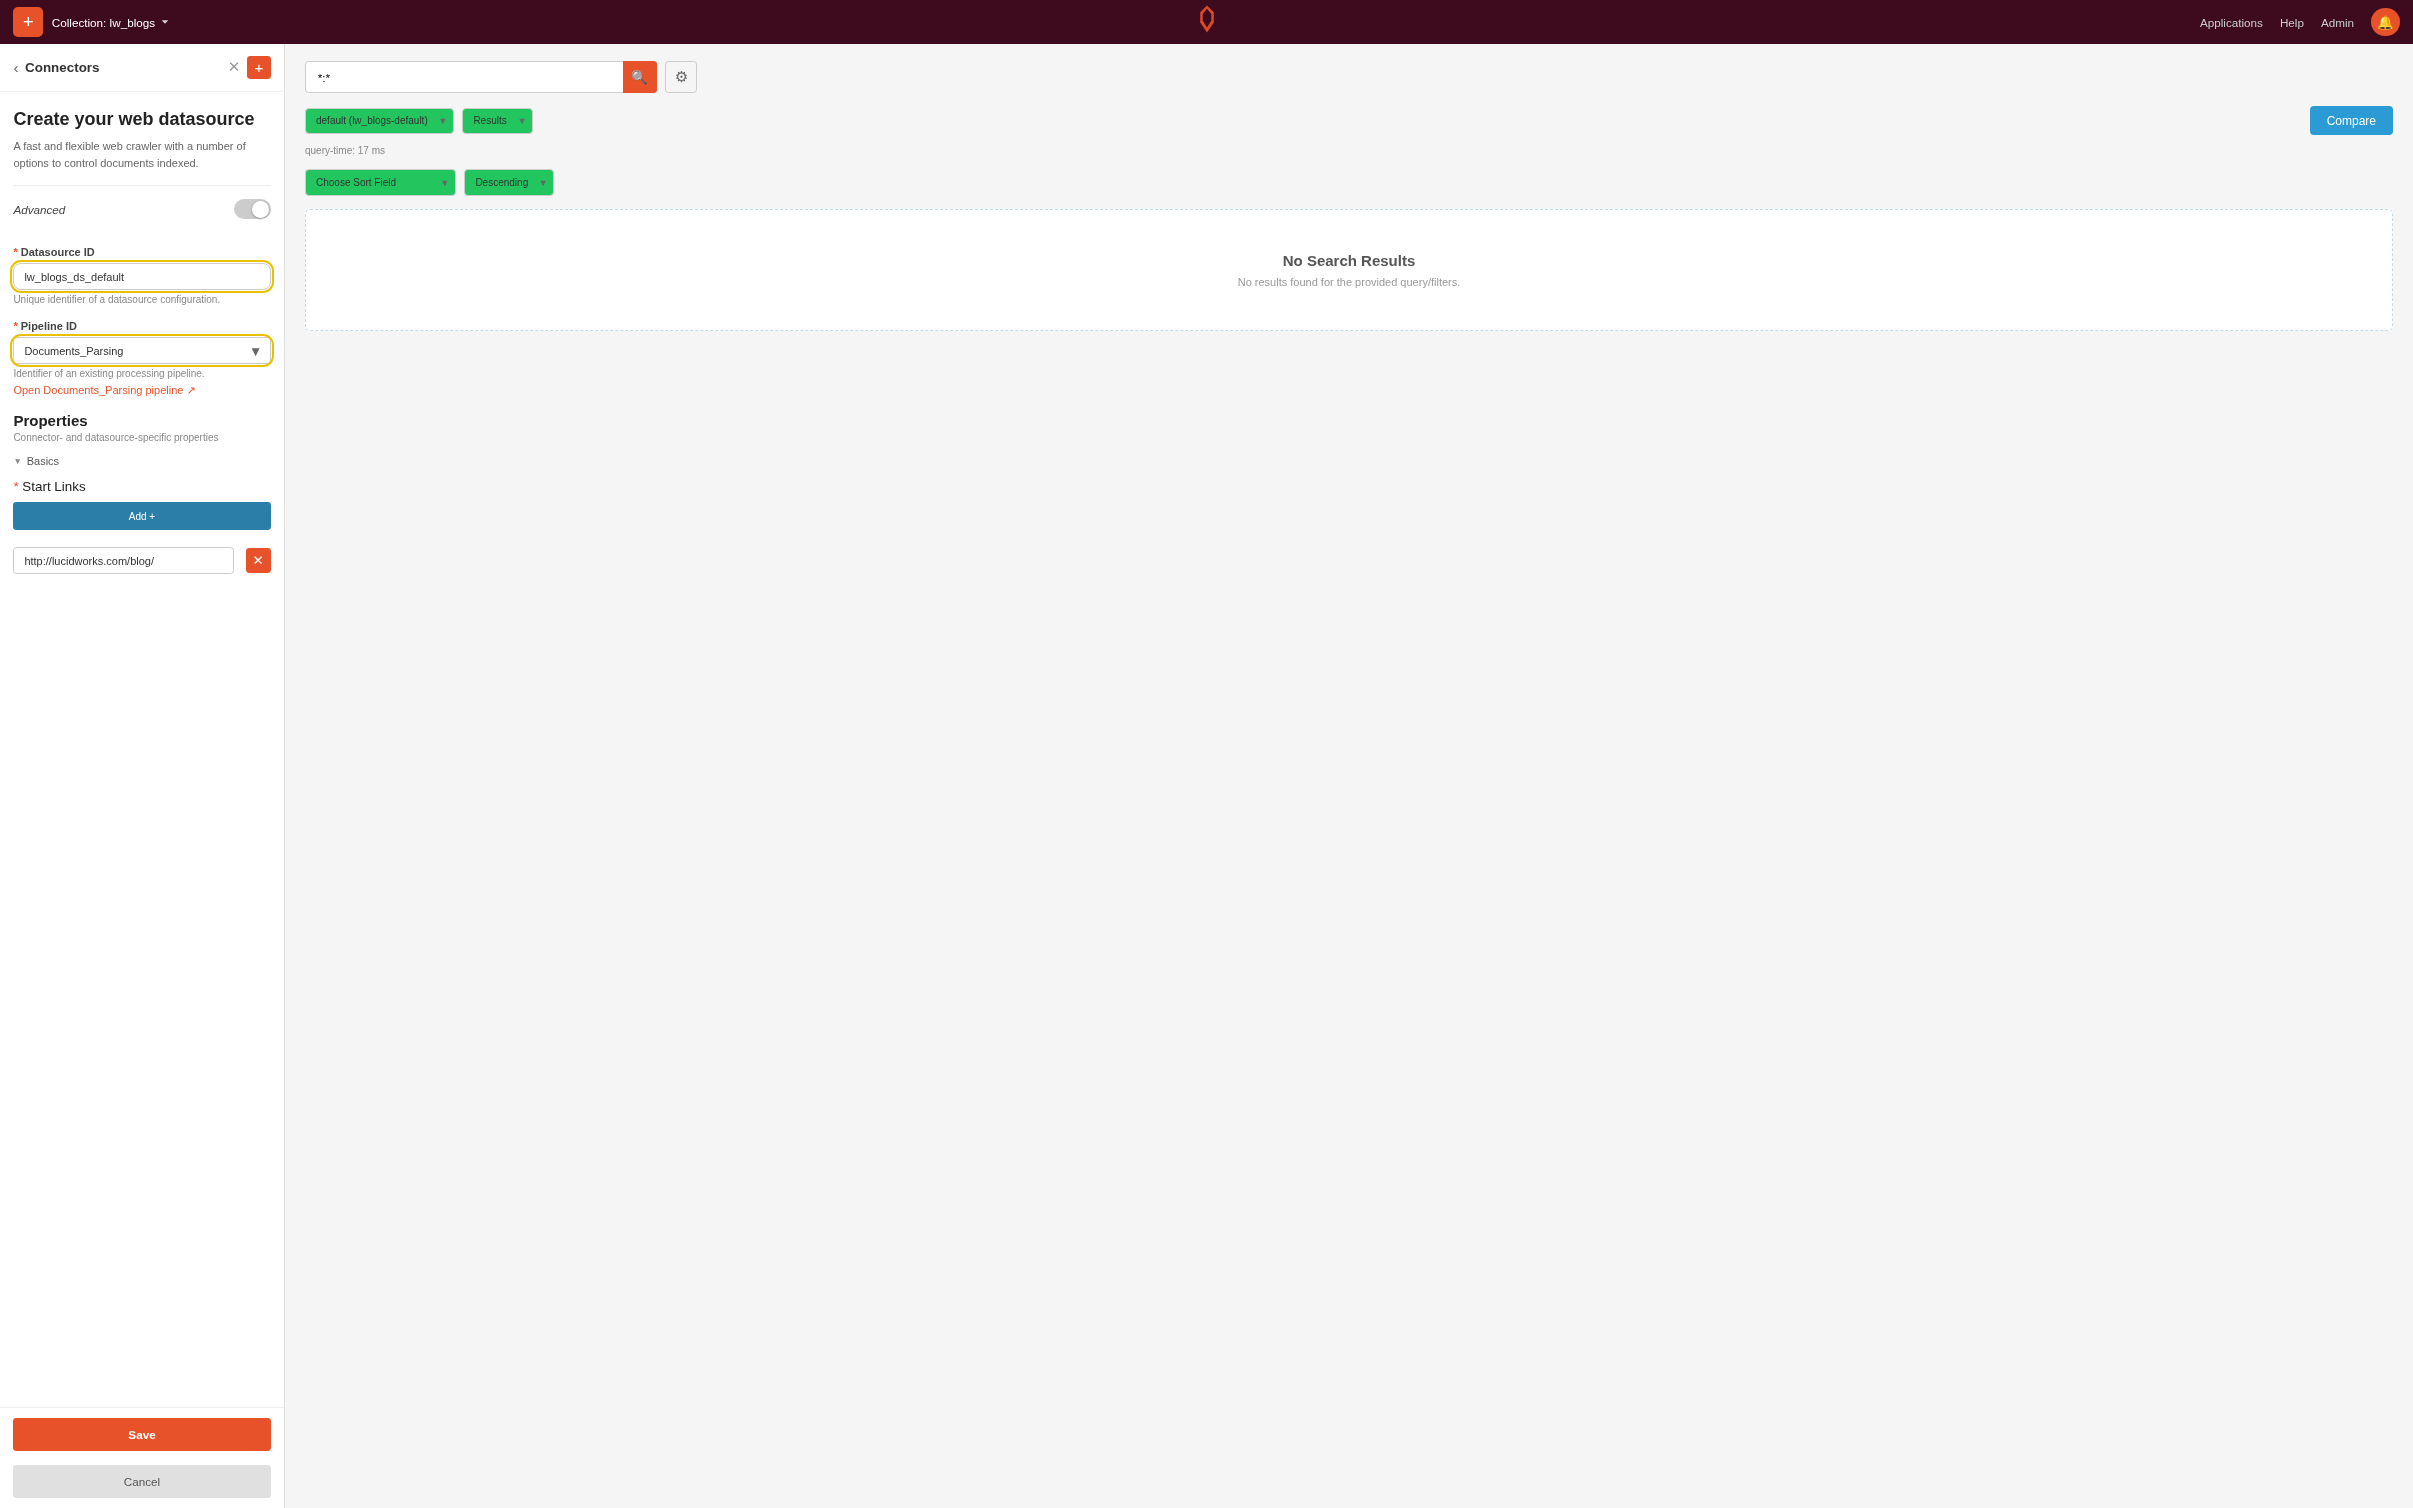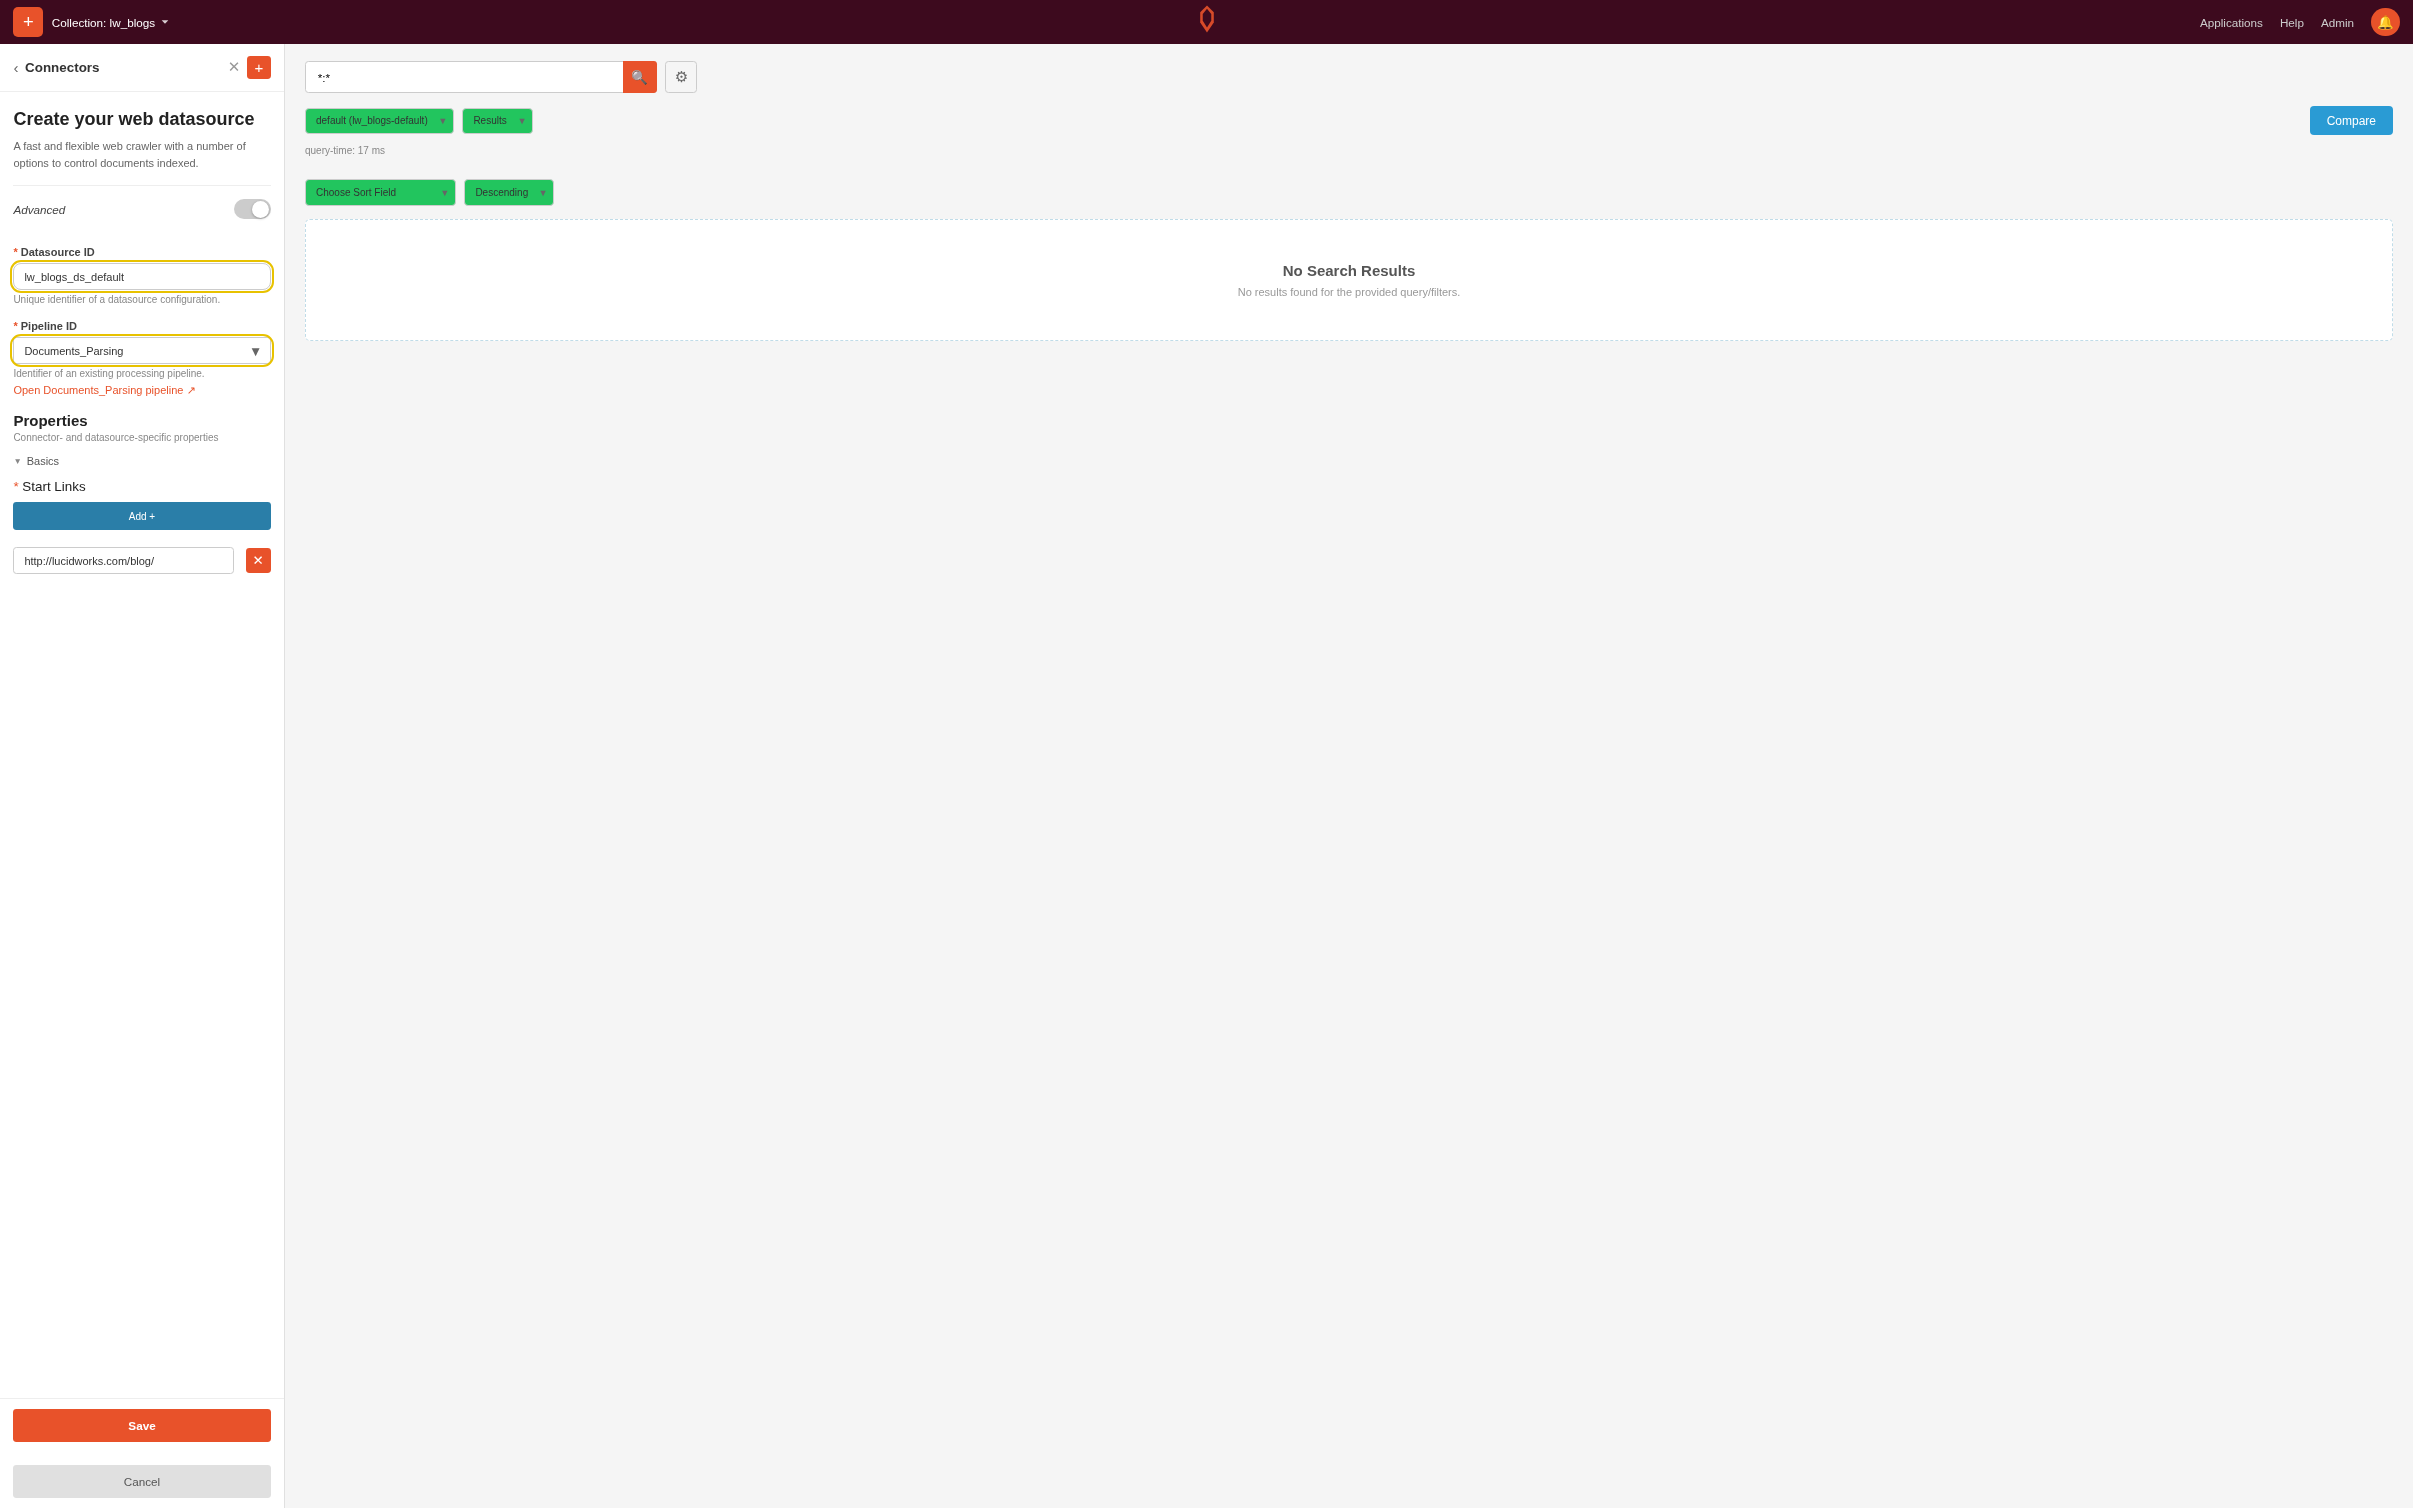--- a/index.html
+++ b/index.html
@@ -207,21 +207,21 @@
       font-size: 13.4px;
       cursor: pointer;
       display: flex; align-items: center; justify-content: center;
       flex-shrink: 0;
     }
 
     
     .panel-actions {
       padding: 10px 13.4px;
       border-top: 0.8px solid #eee;
-      display: flex; flex-direction: column; gap: 23px;
+      display: flex; flex-direction: column; gap: 14px;
     }
     .save-btn {
       background: #e8522a;
       color: white;
       border: none;
       padding: 10px;
       border-radius: 3.4px;
       font-size: 11.7px;
       font-weight: 600;
       cursor: pointer;
@@ -307,21 +307,21 @@
       background: #2a9bd4;
       color: white;
       border: none;
       padding: 7.5px 17px;
       border-radius: 4px;
       font-size: 12px;
       cursor: pointer;
       margin-left: auto;
     }
 
-    .query-time { font-size: 10px; color: #888; margin-bottom: 23px; }
+    .query-time { font-size: 10px; color: #888; margin-bottom: 13px; }
 
     
     .sort-row { display: flex; align-items: center; gap: 8.4px; margin-bottom: 13.4px; }
 
     
     .no-results-box {
       border: 1.7px dashed #c0dce8;
       border-radius: 5px;
       padding: 42px 17px;
       text-align: center;

